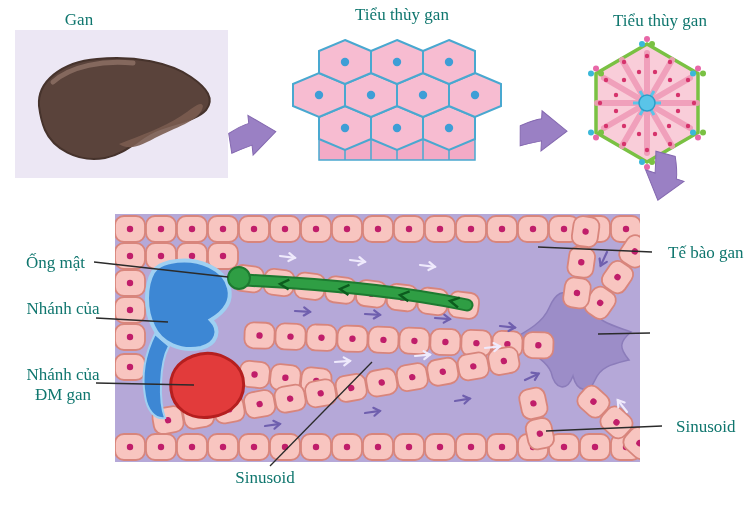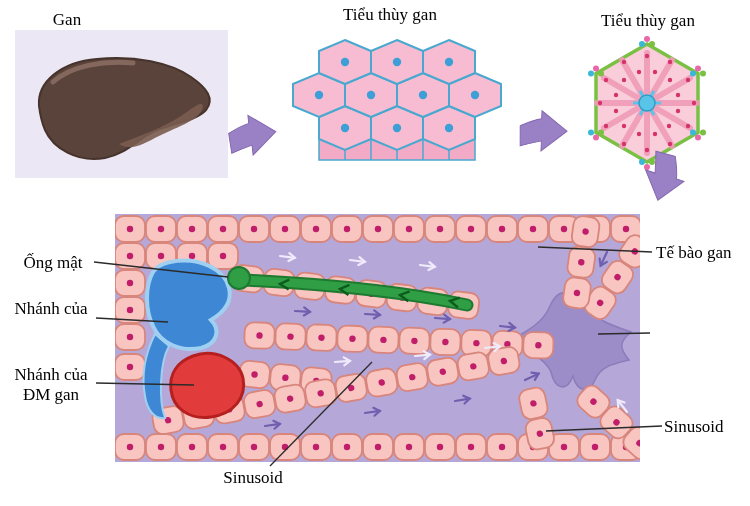--- a/index.html
+++ b/index.html
@@ -1,21 +1,21 @@
 <!DOCTYPE html>
 <html><head>
 <meta charset="utf-8">
 <style>
   html,body{margin:0;padding:0;background:#fff;}
   #page{position:relative;width:750px;height:506px;background:#ffffff;overflow:hidden;
         font-family:"Liberation Serif",serif;}
   .abs{position:absolute;}
-  .lbl{position:absolute;font-size:17px;color:#000000;line-height:1.18;}
+  .lbl{position:absolute;font-size:17px;color:#0f766e;line-height:1.18;margin-left:12px;}
   .tc{text-align:center;}
-  .tr{text-align:center;}
+  .tr{text-align:left;}
   svg{display:block;}
 </style>
 </head>
 <body>
 
 <div id="page">
 
   <div class="lbl tc" style="left:17px;top:10px;width:100px">Gan</div>
   <div class="lbl tc" style="left:320px;top:5px;width:140px">Tiểu thùy gan</div>
   <div class="lbl tc" style="left:578px;top:11px;width:140px">Tiểu thùy gan</div>

